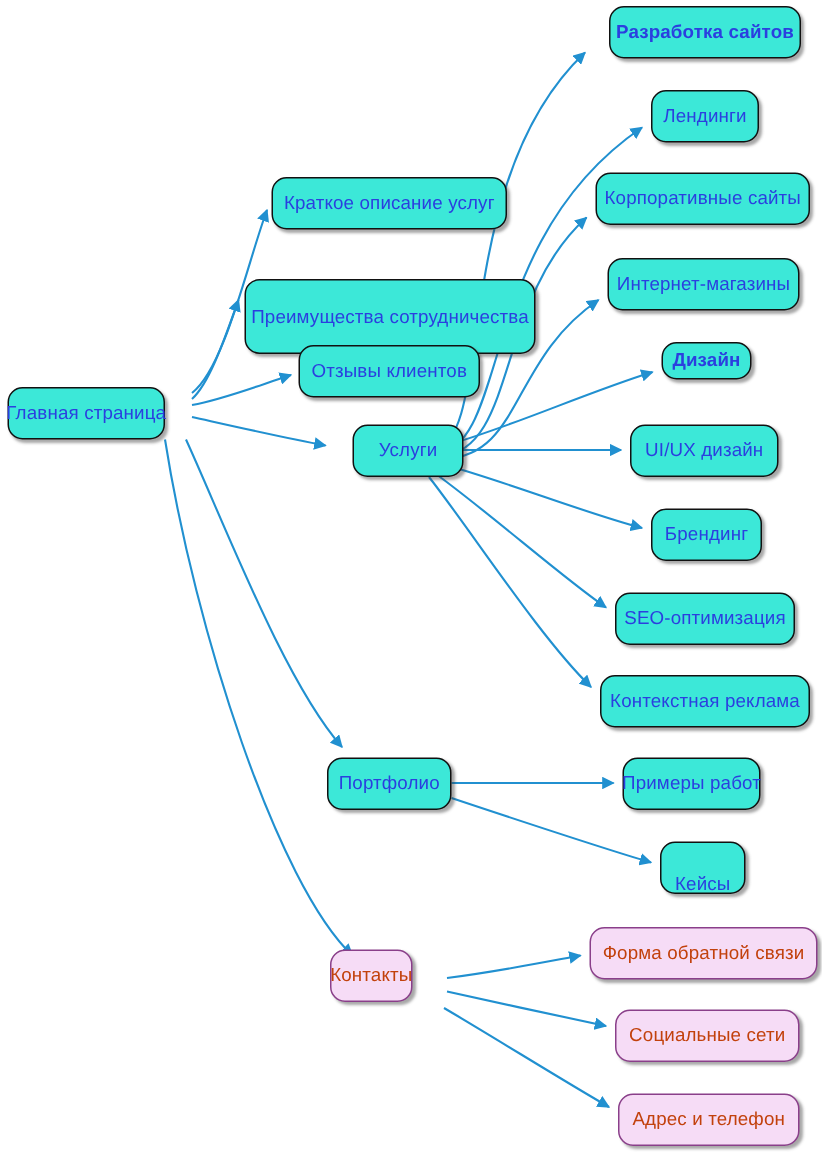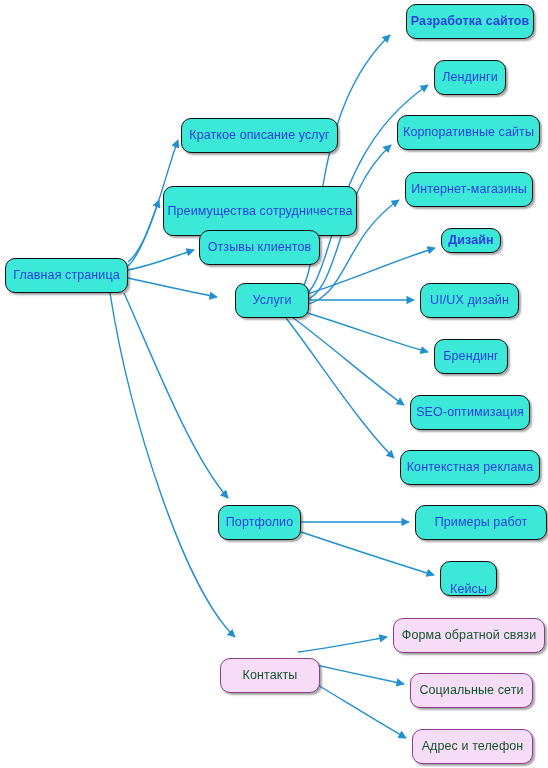--- a/index.html
+++ b/index.html
@@ -41,21 +41,21 @@
     box-shadow: 2px 2px 2px rgba(60,60,60,0.45);
     text-align: center;
     padding: 0 8px;
   }
   .node.teal {
     background: #3ce8d8;
   }
   .node.pink {
     background: #f6dcf6;
     border-color: #8a3f8a;
-    color: #14532d;
+    color: #c2410c;
   }
 </style>
 </head>
 <body>
 
 <div id="canvas">
 
   <svg id="edge-layer" viewBox="0 0 548 768" xmlns="http://www.w3.org/2000/svg">
     <defs>
       <marker id="arrow" viewBox="0 0 10 10" refX="9" refY="5" markerWidth="6" markerHeight="6" orient="auto-start-reverse">
@@ -80,39 +80,39 @@
         <path d="M 286 318 C 315 355 360 425 394 458" fill="none" stroke="#2190d0" stroke-width="1.4" marker-end="url(#arrow)"></path>
         <path d="M 301 522 L 409 522" fill="none" stroke="#2190d0" stroke-width="1.4" marker-end="url(#arrow)"></path>
         <path d="M 301 532 C 340 545 400 565 434 575" fill="none" stroke="#2190d0" stroke-width="1.4" marker-end="url(#arrow)"></path>
         <path d="M 298 652 C 330 648 360 642 387 637" fill="none" stroke="#2190d0" stroke-width="1.4" marker-end="url(#arrow)"></path>
         <path d="M 298 661 C 330 668 375 678 404 684" fill="none" stroke="#2190d0" stroke-width="1.4" marker-end="url(#arrow)"></path>
         <path d="M 296 672 C 330 692 378 722 406 738" fill="none" stroke="#2190d0" stroke-width="1.4" marker-end="url(#arrow)"></path>
       </g>
   </svg>
 
   <div id="nodes-layer">
-      <div class="node teal" style="left: 5px; top: 258px; width: 123px; height: 35px;">
+      <div class="node teal" style="left: 5px; top: 258px; width: 105px; height: 35px;">
         <span>Главная страница</span>
       </div>
       <div class="node teal" style="left: 181px; top: 118px; width: 157px; height: 35px;">
         <span>Краткое описание услуг</span>
       </div>
       <div class="node teal" style="left: 163px; top: 174px; width: 194px; height: 50px; margin-top: 12px;">
         <span>Преимущества сотрудничества</span>
       </div>
       <div class="node teal" style="left: 199px; top: 230px; width: 121px; height: 35px; text-align: right;">
         <span>Отзывы клиентов</span>
       </div>
       <div class="node teal" style="left: 235px; top: 283px; width: 74px; height: 35px;">
         <span>Услуги</span>
       </div>
       <div class="node teal" style="left: 218px; top: 505px; width: 83px; height: 35px;">
         <span>Портфолио</span>
       </div>
-      <div class="node pink" style="left: 220px; top: 658px; width: 100px; height: 35px;">
+      <div class="node pink" style="left: 220px; top: 633px; width: 55px; height: 35px;">
         <span>Контакты</span>
       </div>
       <div class="node teal" style="left: 406px; top: 4px; width: 128px; height: 35px; font-weight: bold;">
         <span>Разработка сайтов</span>
       </div>
       <div class="node teal" style="left: 434px; top: 60px; width: 72px; height: 35px;">
         <span>Лендинги</span>
       </div>
       <div class="node teal" style="left: 397px; top: 115px; width: 143px; height: 35px;">
         <span>Корпоративные сайты</span>
@@ -128,21 +128,21 @@
       </div>
       <div class="node teal" style="left: 434px; top: 339px; width: 74px; height: 35px;">
         <span>Брендинг</span>
       </div>
       <div class="node teal" style="left: 410px; top: 395px; width: 120px; height: 35px;">
         <span>SEO-оптимизация</span>
       </div>
       <div class="node teal" style="left: 400px; top: 450px; width: 140px; height: 35px;">
         <span>Контекстная реклама</span>
       </div>
-      <div class="node teal" style="left: 415px; top: 505px; width: 132px; height: 35px;">
+      <div class="node teal" style="left: 415px; top: 505px; width: 92px; height: 35px;">
         <span>Примеры работ</span>
       </div>
       <div class="node teal" style="left: 440px; top: 561px; width: 57px; height: 35px; align-items: flex-end;">
         <span>Кейсы</span>
       </div>
       <div class="node pink" style="left: 393px; top: 618px; width: 152px; height: 35px;">
         <span>Форма обратной связи</span>
       </div>
       <div class="node pink" style="left: 410px; top: 673px; width: 123px; height: 35px;">
         <span>Социальные сети</span>

